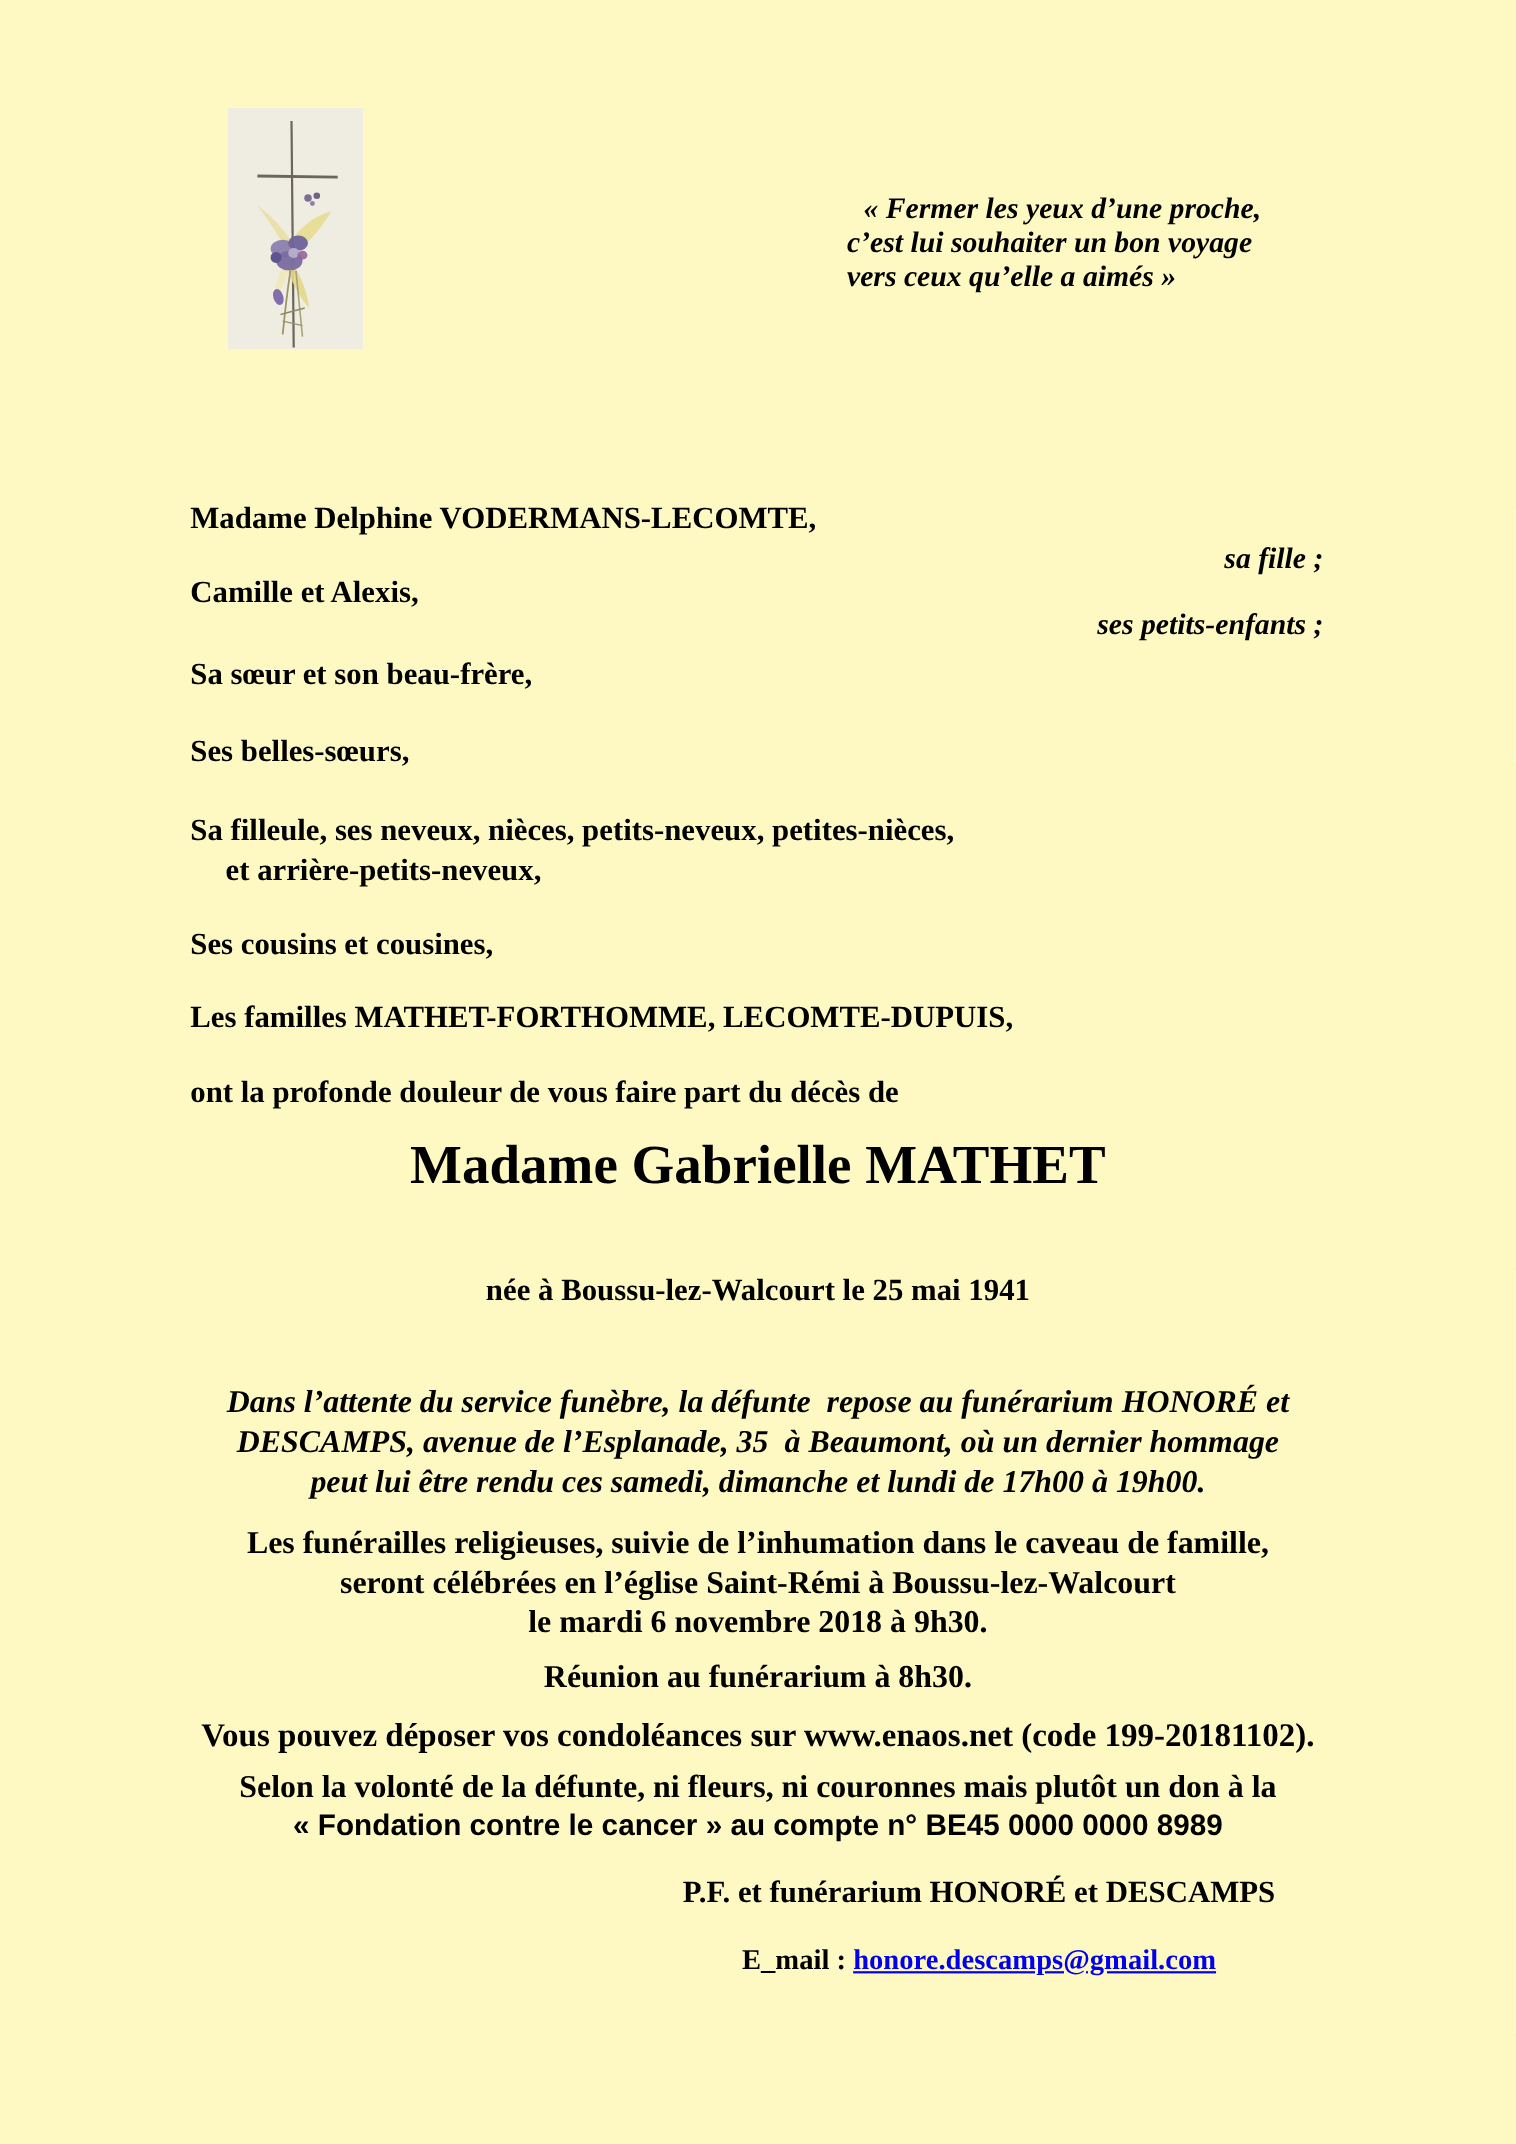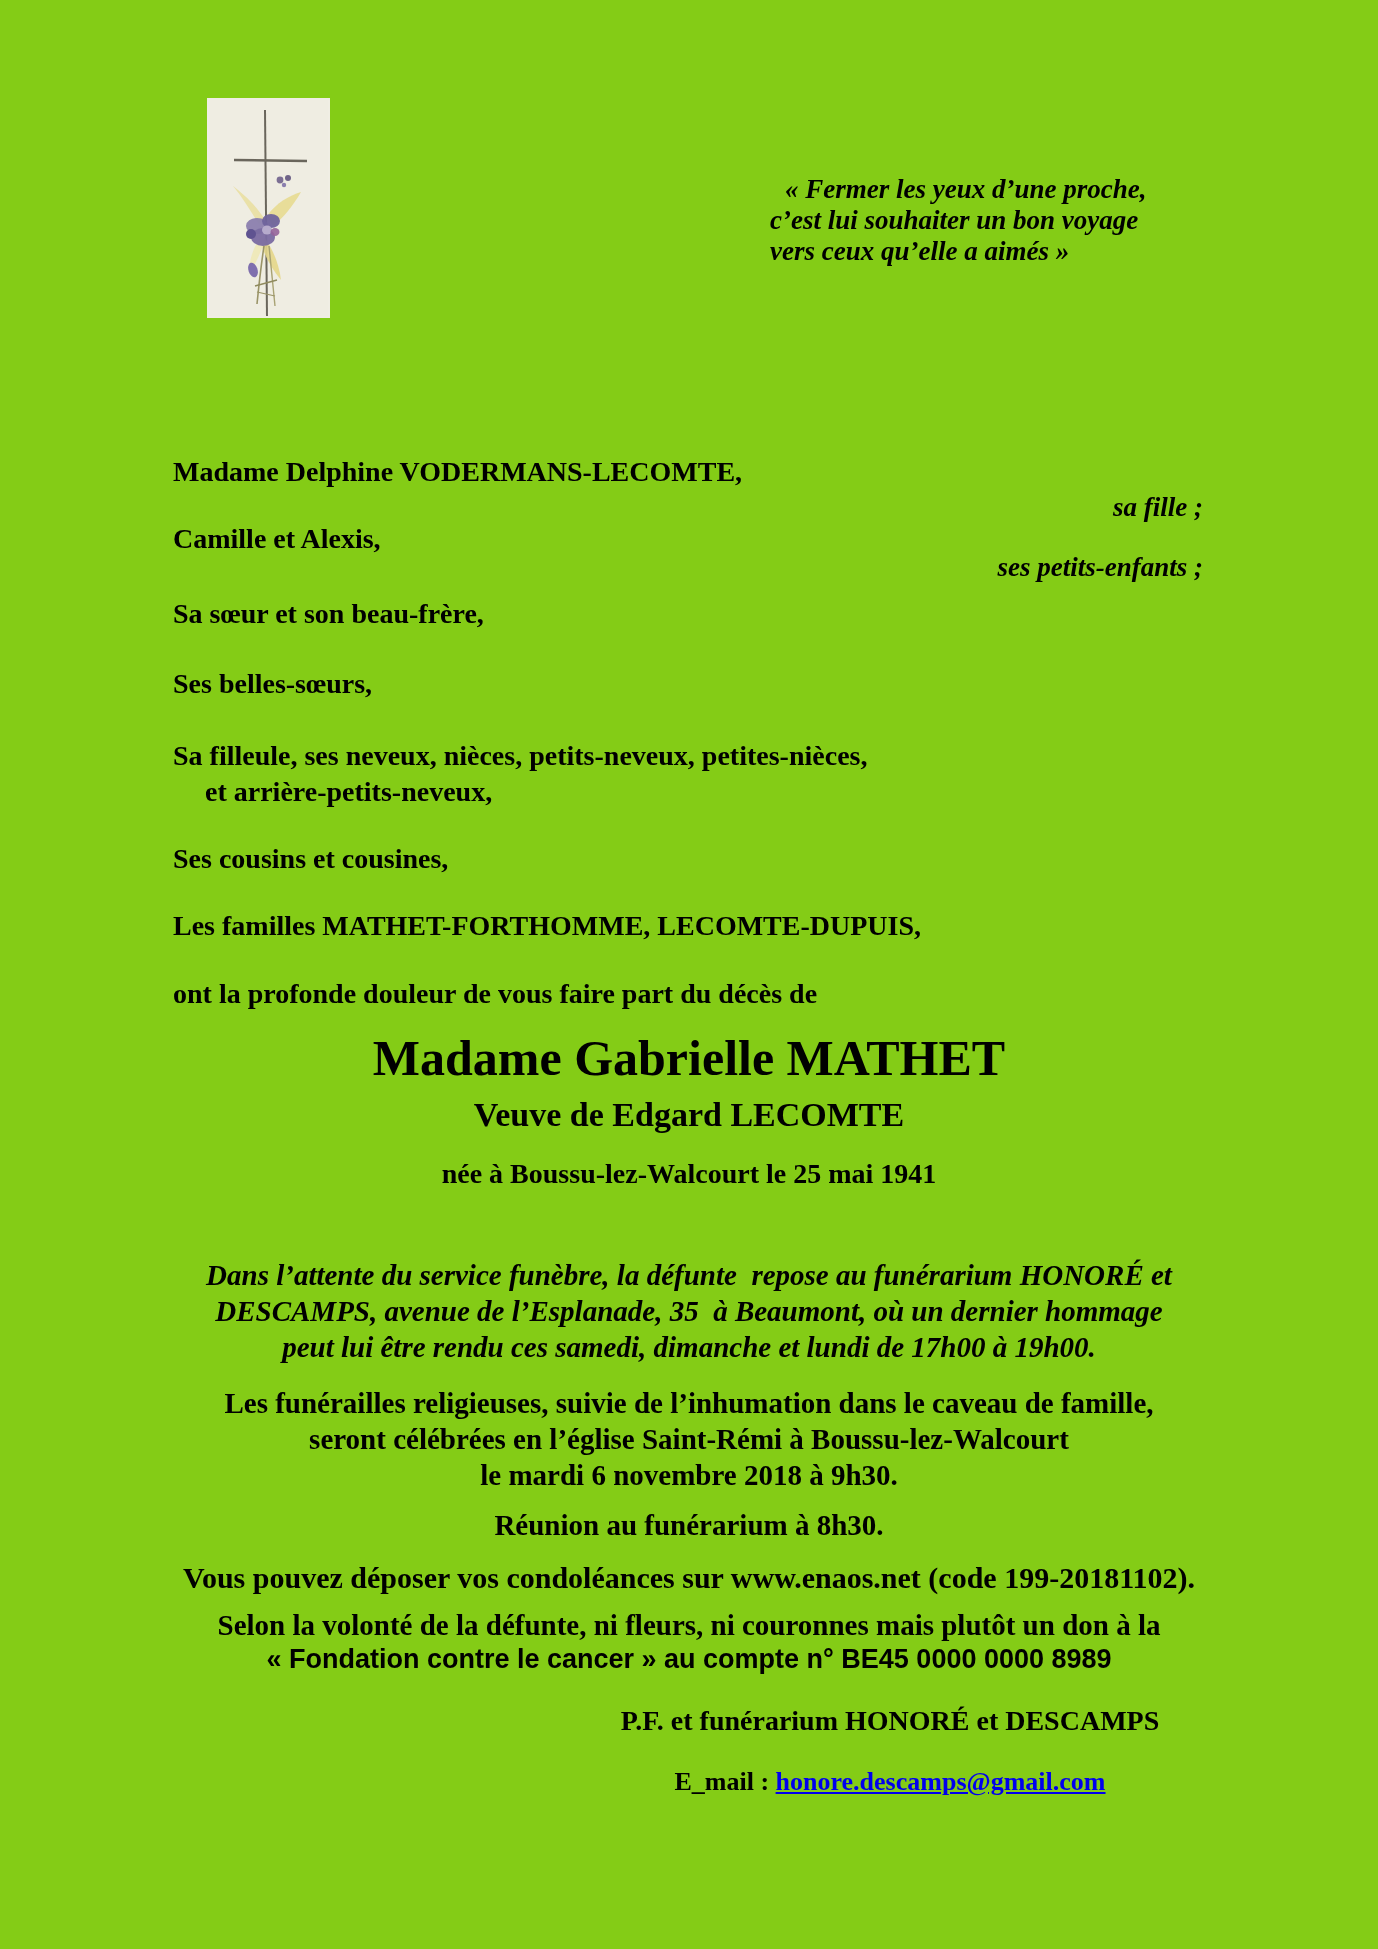--- a/index.html
+++ b/index.html
@@ -1,19 +1,19 @@
 <!DOCTYPE html>
 <html><head>
 <meta charset="utf-8">
 <style>
   html,body { margin:0; padding:0; background:#ffffff; }
   .page {
     position:relative;
     width:1378px; height:1949px;
-    background:#84cc16;
+    background:#fef9c3;
     font-family:"Liberation Serif","DejaVu Serif",serif;
     color:#000;
     overflow:hidden;
   }
   .t {
     position:absolute; left:0; width:100%;
     box-sizing:border-box;
     white-space:pre-wrap;
     color:#000;
   }
@@ -97,21 +97,20 @@
   <div class="t b i right" style="top:552px; font-size:27px; line-height:31px;">ses petits-enfants ;</div>
   <div class="t b left" style="top:597px; font-size:28px; line-height:33px;">Sa sœur et son beau-frère,</div>
   <div class="t b left" style="top:667px; font-size:28px; line-height:33px;">Ses belles-sœurs,</div>
   <div class="t b left" style="top:739px; font-size:28px; line-height:33px;">Sa filleule, ses neveux, nièces, petits-neveux, petites-nièces,</div>
   <div class="t b indent2" style="top:775px; font-size:28px; line-height:33px; font-weight:bold;">et arrière-petits-neveux,</div>
   <div class="t b left" style="top:842px; font-size:28px; line-height:33px;">Ses cousins et cousines,</div>
   <div class="t b left" style="top:909px; font-size:28px; line-height:33px;">Les familles MATHET-FORTHOMME, LECOMTE-DUPUIS,</div>
   <div class="t b left" style="top:977px; font-size:28px; line-height:33px;">ont la profonde douleur de vous faire part du décès de</div>
 
   <div class="t b center" style="top:1029px; font-size:50px; line-height:58px;">Madame Gabrielle MATHET</div>
-  <div class="t b center" style="top:1095px; font-size:34px; line-height:40px;">Veuve de Edgard LECOMTE</div>
   <div class="t b center" style="top:1156px; font-size:28px; line-height:36px;">née à Boussu-lez-Walcourt le 25 mai 1941</div>
 
   <div class="t b i center" style="top:1257px; font-size:29px; line-height:36px;">Dans l’attente du service funèbre, la défunte  repose au funérarium HONORÉ et</div>
   <div class="t b i center" style="top:1293px; font-size:29px; line-height:36px;">DESCAMPS, avenue de l’Esplanade, 35  à Beaumont, où un dernier hommage</div>
   <div class="t b i center" style="top:1329px; font-size:29px; line-height:36px;">peut lui être rendu ces samedi, dimanche et lundi de 17h00 à 19h00.</div>
 
   <div class="t b center" style="top:1385px; font-size:29px; line-height:36px;">Les funérailles religieuses, suivie de l’inhumation dans le caveau de famille,</div>
   <div class="t b center" style="top:1421px; font-size:29px; line-height:36px;">seront célébrées en l’église Saint-Rémi à Boussu-lez-Walcourt</div>
   <div class="t b center" style="top:1457px; font-size:29px; line-height:36px;">le mardi 6 novembre 2018 à 9h30.</div>
 

